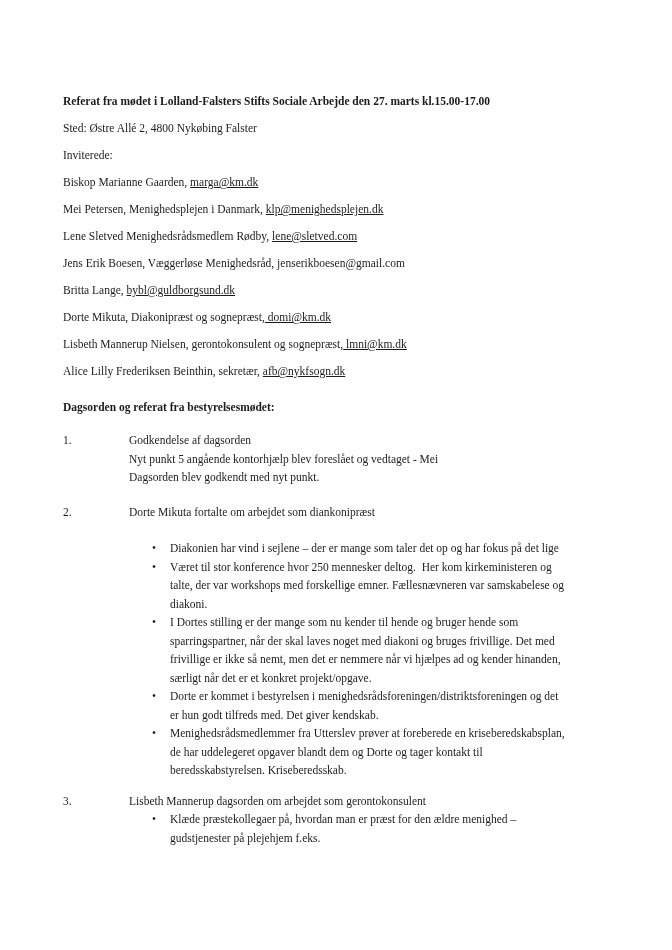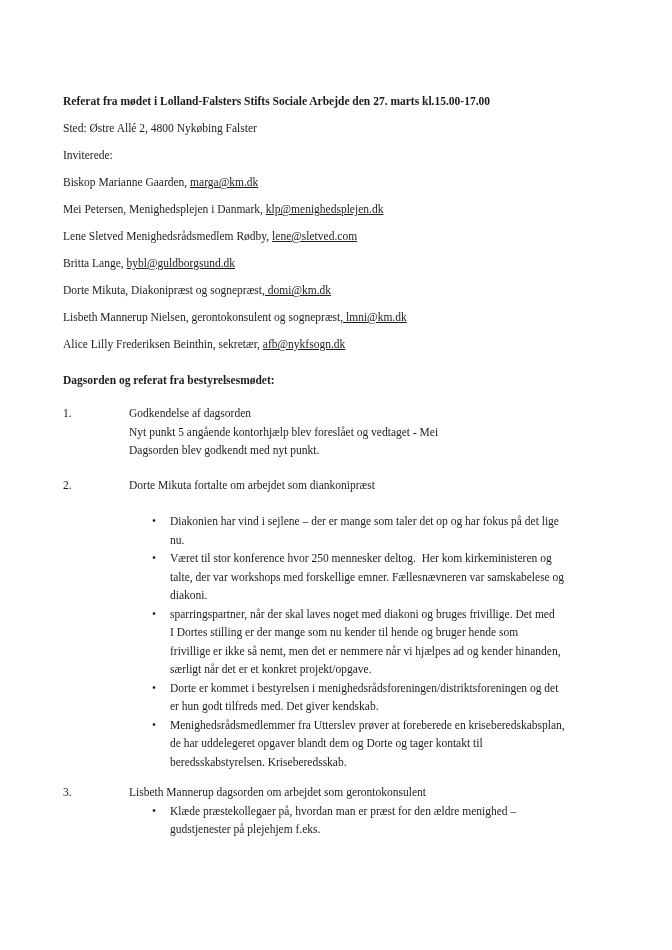--- a/index.html
+++ b/index.html
@@ -38,20 +38,21 @@
 <div class="page">
   <div class="content">
 
     <p class="hline title">Referat fra mødet i Lolland-Falsters Stifts Sociale Arbejde den 27. marts kl.15.00-17.00</p>
     <p class="hline">Sted: Østre Allé 2, 4800 Nykøbing Falster</p>
     <p class="hline">Inviterede:</p>
 
     <p class="hline"><span>Biskop Marianne Gaarden, </span><span class="email-u">marga@km.dk</span></p>
     <p class="hline"><span>Mei Petersen, Menighedsplejen i Danmark, </span><span class="email-u">klp@menighedsplejen.dk</span></p>
     <p class="hline"><span>Lene Sletved Menighedsrådsmedlem Rødby, </span><span class="email-u">lene@sletved.com</span></p>
+    <p class="hline"><span>Jens Erik Boesen, Væggerløse Menighedsråd, </span><span class="email-plain">jenserikboesen@gmail.com</span></p>
     <p class="hline"><span>Britta Lange, </span><span class="email-u">bybl@guldborgsund.dk</span></p>
     <p class="hline"><span>Dorte Mikuta, Diakonipræst og sognepræst,</span><span class="email-u"> domi@km.dk</span></p>
     <p class="hline"><span>Lisbeth Mannerup Nielsen, gerontokonsulent og sognepræst,</span><span class="email-u"> lmni@km.dk</span></p>
     <p class="hline"><span>Alice Lilly Frederiksen Beinthin, sekretær, </span><span class="email-u">afb@nykfsogn.dk</span></p>
 
     <p class="hline heading">Dagsorden og referat fra bestyrelsesmødet:</p>
 
     <div class="list">
 
       <div class="item item-1">
@@ -66,38 +67,37 @@
       <div class="item item-2">
         <div class="num">2.</div>
         <div class="item-body">
           <div class="line">Dorte Mikuta fortalte om arbejdet som diankonipræst</div>
           <div class="bullets gap-top">
 
             <div class="bullet">
               <div class="bdot">•</div>
               <div class="btext">
                 <div class="line">Diakonien har vind i sejlene – der er mange som taler det op og har fokus på det lige</div>
-                <div class="line">nu.</div>
               </div>
             </div>
 
             <div class="bullet">
               <div class="bdot">•</div>
               <div class="btext">
                 <div class="line">Været til stor konference hvor 250 mennesker deltog.  Her kom kirkeministeren og</div>
                 <div class="line">talte, der var workshops med forskellige emner. Fællesnævneren var samskabelese og</div>
                 <div class="line">diakoni.</div>
               </div>
             </div>
 
             <div class="bullet">
               <div class="bdot">•</div>
               <div class="btext">
+                <div class="line">I Dortes stilling er der mange som nu kender til hende og bruger hende som</div>
                 <div class="line">sparringspartner, når der skal laves noget med diakoni og bruges frivillige. Det med</div>
-                <div class="line">I Dortes stilling er der mange som nu kender til hende og bruger hende som</div>
                 <div class="line">frivillige er ikke så nemt, men det er nemmere når vi hjælpes ad og kender hinanden,</div>
                 <div class="line">særligt når det er et konkret projekt/opgave.</div>
               </div>
             </div>
 
             <div class="bullet">
               <div class="bdot">•</div>
               <div class="btext">
                 <div class="line">Dorte er kommet i bestyrelsen i menighedsrådsforeningen/distriktsforeningen og det</div>
                 <div class="line">er hun godt tilfreds med. Det giver kendskab.</div>

